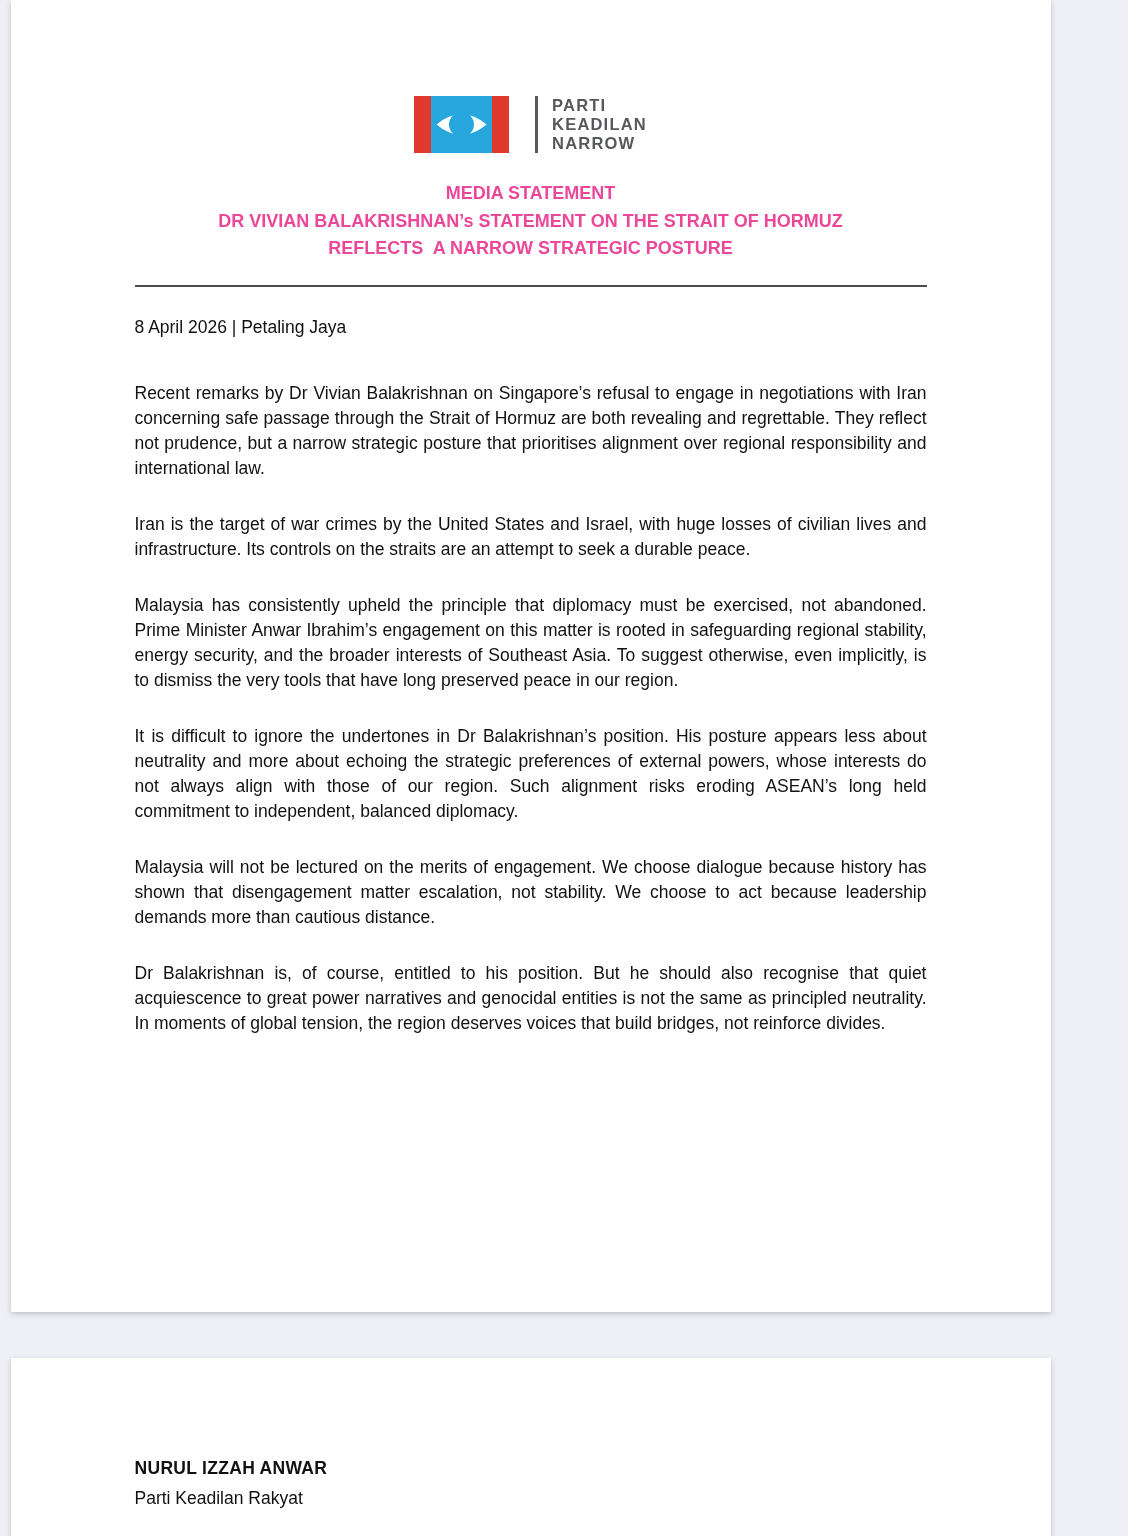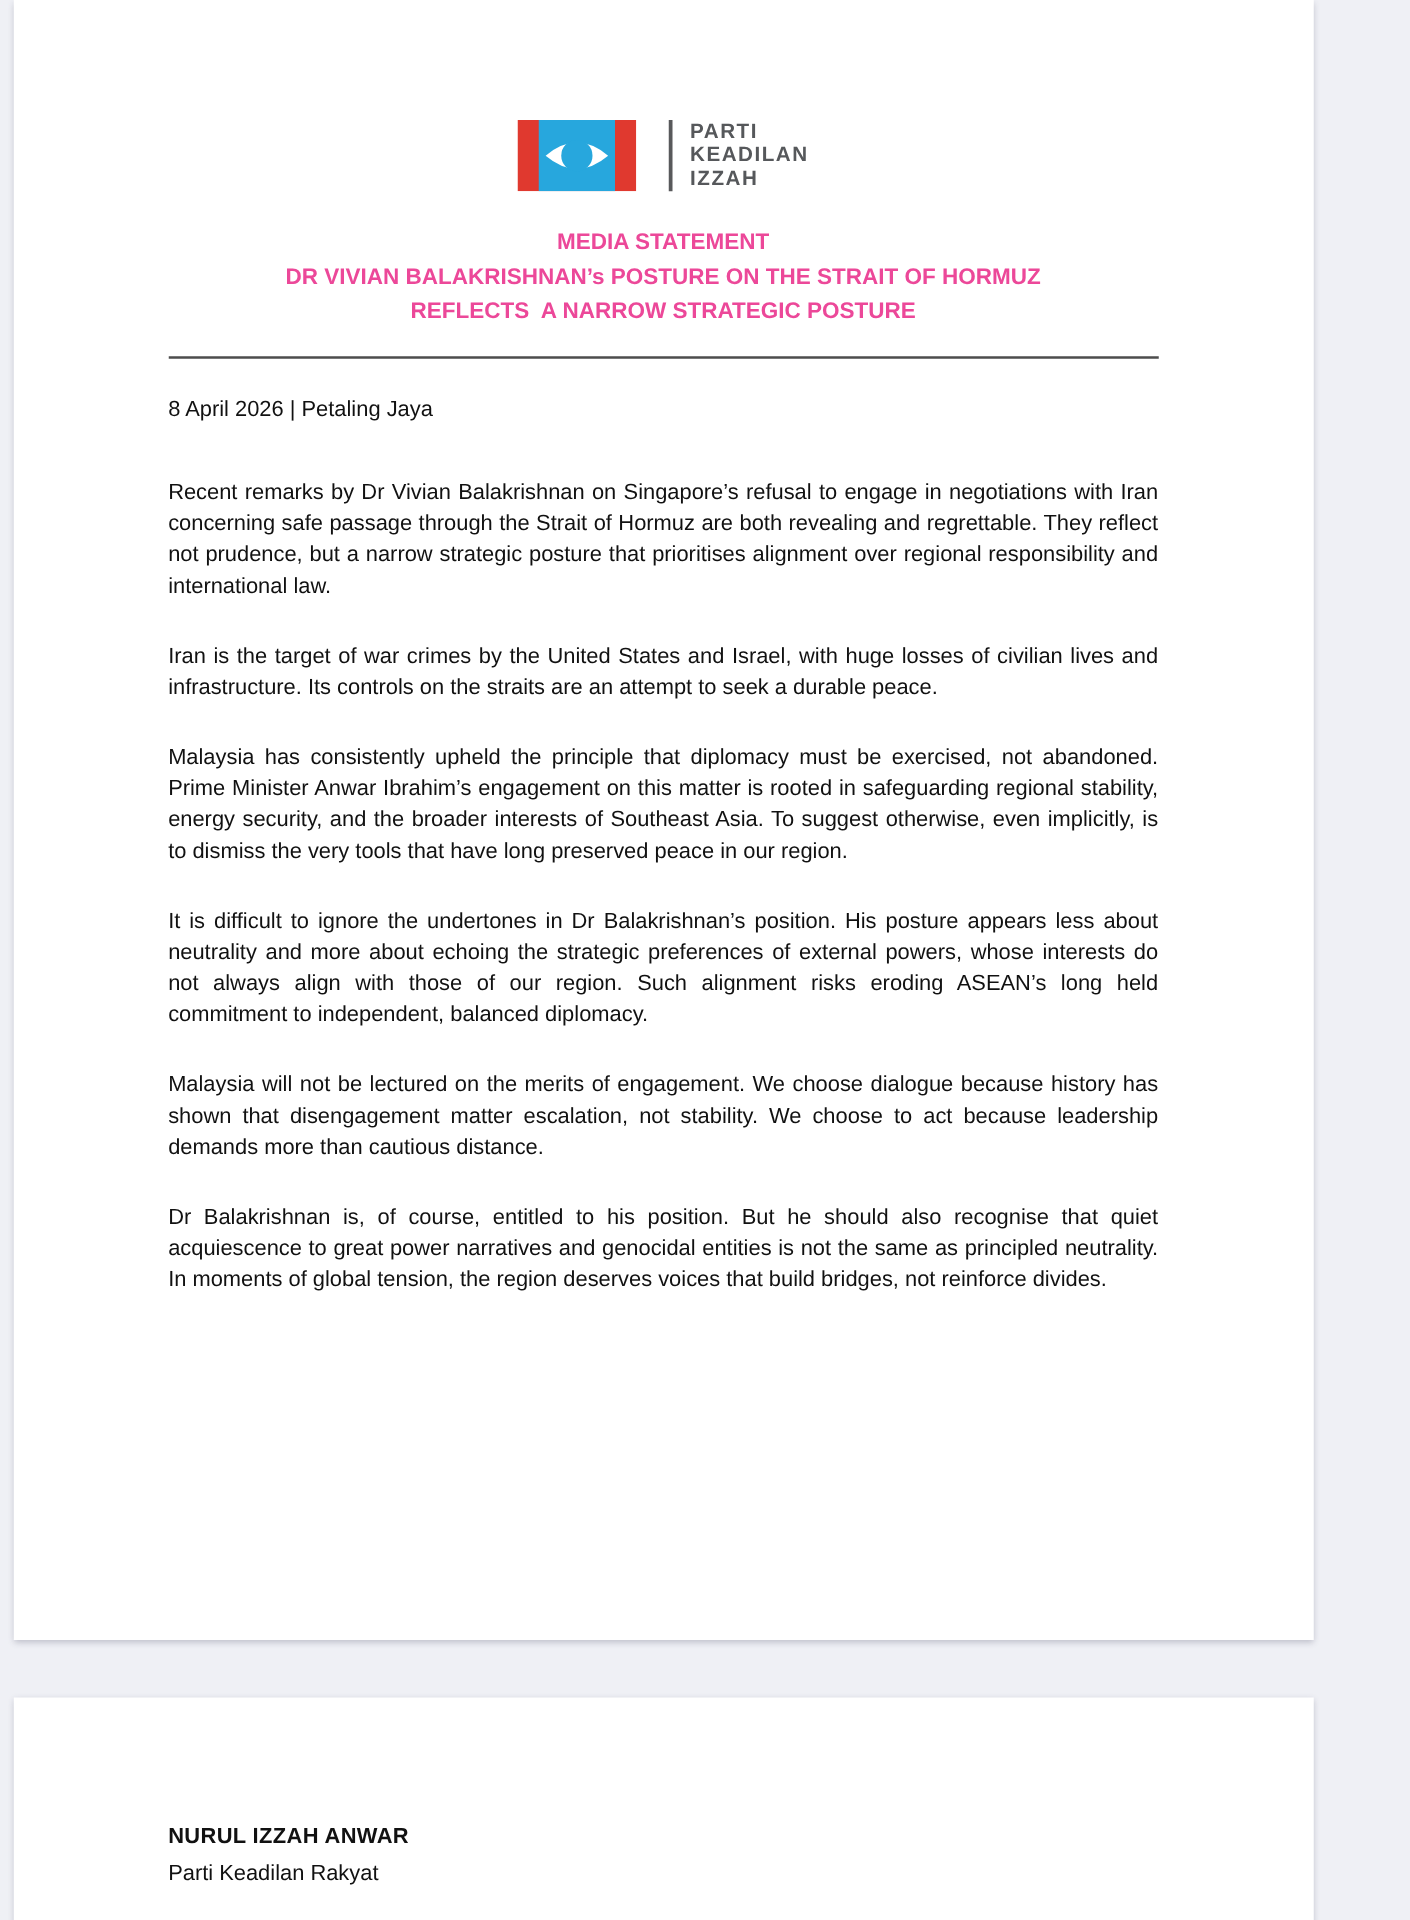--- a/index.html
+++ b/index.html
@@ -113,27 +113,27 @@
           <rect x="0" y="0" width="95" height="57" fill="#e0392f"></rect>
           <rect x="17" y="0" width="61" height="57" fill="#27a7dd"></rect>
           <path d="M 22.5 28.5 Q 47.5 7.5 72.5 28.5 Q 47.5 49.5 22.5 28.5 Z" fill="#ffffff"></path>
           <circle cx="47.5" cy="28.5" r="12.5" fill="#27a7dd"></circle>
         </svg>
       </div>
       <div class="logo-divider"></div>
       <div class="wordmark">
         <span>PARTI</span>
         <span>KEADILAN</span>
-        <span>IZZAH</span>
+        <span>NARROW</span>
       </div>
     </div>
 
     <div class="title">
       <div>MEDIA STATEMENT</div>
-      <div>DR VIVIAN BALAKRISHNAN’s POSTURE ON THE STRAIT OF HORMUZ</div>
+      <div>DR VIVIAN BALAKRISHNAN’s STATEMENT ON THE STRAIT OF HORMUZ</div>
       <div>REFLECTS  A NARROW STRATEGIC POSTURE</div>
     </div>
 
     <hr class="rule">
 
     <p class="dateline">8 April 2026 | Petaling Jaya</p>
 
     <p class="body-para">Recent remarks by Dr Vivian Balakrishnan on Singapore’s refusal to engage in negotiations with Iran concerning safe passage through the Strait of Hormuz are both revealing and regrettable. They reflect not prudence, but a narrow strategic posture that prioritises alignment over regional responsibility and international law.</p>
     <p class="body-para">Iran is the target of war crimes by the United States and Israel, with huge losses of civilian lives and infrastructure. Its controls on the straits are an attempt to seek a durable peace.</p>
     <p class="body-para">Malaysia has consistently upheld the principle that diplomacy must be exercised, not abandoned. Prime Minister Anwar Ibrahim’s engagement on this matter is rooted in safeguarding regional stability, energy security, and the broader interests of Southeast Asia. To suggest otherwise, even implicitly, is to dismiss the very tools that have long preserved peace in our region.</p>

